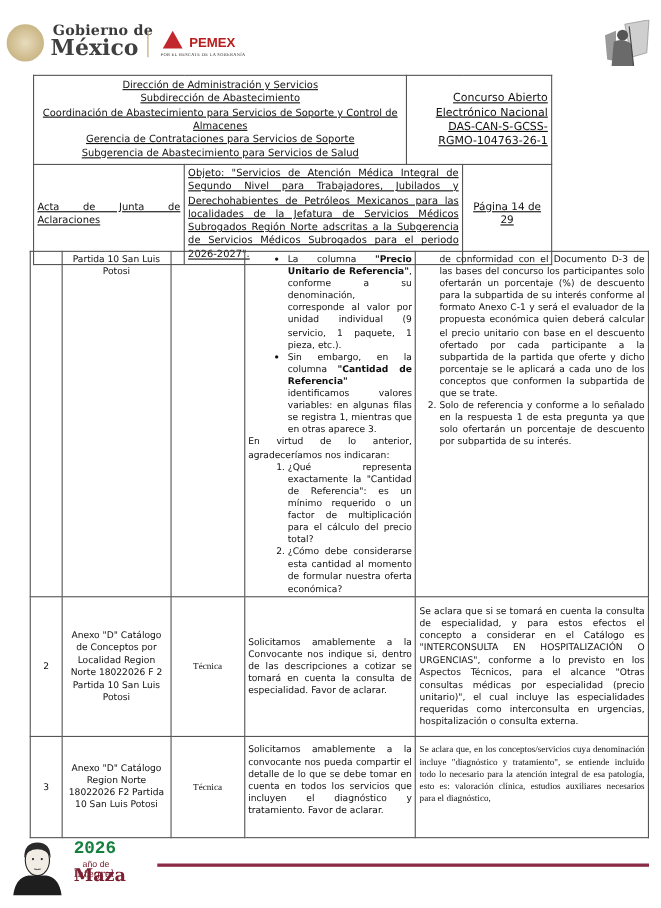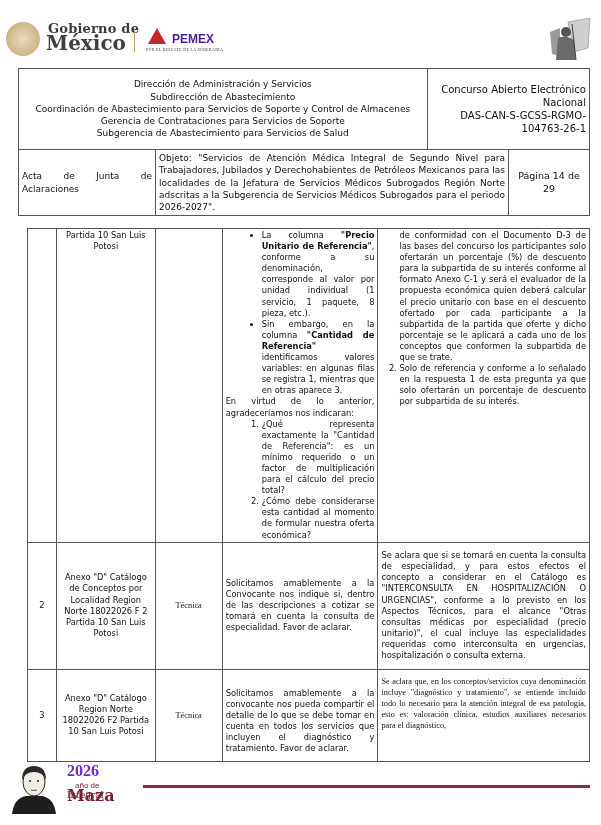--- a/index.html
+++ b/index.html
@@ -4,26 +4,26 @@
 <style>
   html, body { margin:0; padding:0; background:#ffffff; }
   body { width:601px; height:825px; position:relative; overflow:hidden; font-family:"DejaVu Sans", sans-serif; color:#111; }
   .abs { position:absolute; }
   
   .seal { left:6px; top:22px; width:34px; height:34px; border-radius:50%; background:radial-gradient(circle,#e4d6b2 0%,#c8b27d 55%,#b39a5e 100%); opacity:0.85; }
   .gob-1 { left:48px; top:21px; font-family:"DejaVu Serif", serif; font-weight:bold; font-size:13px; color:#3a3a3a; letter-spacing:0.2px; }
   .gob-2 { left:46px; top:31px; font-family:"DejaVu Serif", serif; font-weight:bold; font-size:20px; color:#404040; }
   .vsep { left:134px; top:28px; width:1px; height:24px; background:#b9a56d; }
   .pemex-drop { left:148px; top:28px; width:0; height:0; border-left:9px solid transparent; border-right:9px solid transparent; border-bottom:16px solid #c2272d; }
-  .pemex-name { left:172px; top:32px; font-family:"Liberation Sans", sans-serif; font-weight:bold; font-size:12px; color:#4c1d95; }
+  .pemex-name { left:172px; top:32px; font-family:"Liberation Sans", sans-serif; font-weight:bold; font-size:12px; color:#b91c1c; }
   .pemex-tag { left:146px; top:47px; font-family:"Liberation Serif", serif; font-size:4px; color:#333; letter-spacing:0.3px; }
   .flag-fig { left:548px; top:18px; width:44px; height:42px; }
   
   table { border-collapse:collapse; }
-  .hdr { position:absolute; left:18px; top:68px; width:572px; }
+  .hdr { position:absolute; left:30px; top:68px; width:472px;text-decoration:underline; }
   .hdr td { border:1px solid #555; font-size:9px; line-height:12.3px; vertical-align:middle; padding:2px 3px; }
   .hdr .dep { text-align:center; width:279px; height:76px; }
   .hdr .conc { text-align:right; font-size:10px; line-height:13px; }
   .hdr .acta { width:130px; text-align:justify; text-align-last:justify; }
   .hdr .acta span { display:block; }
   .hdr .acta .l2 { text-align-last:left; }
   .hdr .obj { text-align:justify; width:345px; }
   .hdr .pag { text-align:center; width:74px; font-size:9.5px; }
   
   .main { position:absolute; left:27px; top:228px; width:563px; }
@@ -34,21 +34,21 @@
   .c-preg { width:149px; text-align:justify; }
   .c-resp { width:205px; text-align:justify; }
   .mid { vertical-align:middle !important; }
   ul.b { margin:0; padding-left:36px; }
   ul.b li { margin:0; }
   ol.n { margin:0; padding-left:36px; }
   ol.r { margin:0; padding-left:18px; }
   .bold { font-weight:bold; }
   
   .foot-face { left:10px; top:762px; width:48px; height:52px; }
-  .y2026 { left:67px; top:762px; font-family:Liberation Serif, serif; font-weight:bold; font-size:16px; color:#6d28d9; }
+  .y2026 { left:67px; top:762px; font-family:Liberation Mono, monospace; font-weight:bold; font-size:16px; color:#15803d; }
   .anode { left:75px; top:781px; font-family:Liberation Sans, sans-serif; font-size:8px; color:#7a2031; }
   .marg { left:67px; top:790px; font-family:"DejaVu Serif", serif; font-size:9px; color:#7a2031; }
   .maza { left:67px; top:786px; font-family:"DejaVu Serif", serif; font-weight:bold; font-size:16px; color:#7a2031; }
   .foot-line { left:143px; top:785px; width:447px; height:3px; background:#8a2c47; }
 </style>
 </head>
 <body>
 
 <div class="abs seal"></div>
 <div class="abs gob-1">Gobierno de</div>
@@ -92,21 +92,21 @@
   </table>
 
 <table class="main">
   <tbody>
       <tr style="height:310px;">
     <td class="c-num"></td>
     <td class="c-doc">Partida 10 San Luis Potosi</td>
     <td class="c-tipo"></td>
     <td class="c-preg">
       <ul class="b">
-        <li><span>La columna </span><span class="bold">"Precio Unitario de Referencia"</span><span>, conforme a su denominación, corresponde al valor por unidad individual (1 servicio, 1 paquete, 8 pieza, etc.).</span></li>
+        <li><span>La columna </span><span class="bold">"Precio Unitario de Referencia"</span><span>, conforme a su denominación, corresponde al valor por unidad individual (9 servicio, 1 paquete, 1 pieza, etc.).</span></li>
         <li><span>Sin embargo, en la columna </span><span class="bold">"Cantidad de Referencia"</span><span> identificamos valores variables: en algunas filas se registra 1, mientras que en otras aparece 3.</span></li>
       </ul>
       <div>En virtud de lo anterior, agradeceríamos nos indicaran:</div>
       <ol class="n">
         <li>¿Qué representa exactamente la "Cantidad de Referencia": es un mínimo requerido o un factor de multiplicación para el cálculo del precio total?</li>
         <li>¿Cómo debe considerarse esta cantidad al momento de formular nuestra oferta económica?</li>
       </ol>
     </td>
     <td class="c-resp">
       <div style="padding-left:18px;">de conformidad con el Documento D-3 de las bases del concurso los participantes solo ofertarán un porcentaje (%) de descuento para la subpartida de su interés conforme al formato Anexo C-1 y será el evaluador de la propuesta económica quien deberá calcular el precio unitario con base en el descuento ofertado por cada participante a la subpartida de la partida que oferte y dicho porcentaje se le aplicará a cada uno de los conceptos que conformen la subpartida de que se trate.</div>
@@ -119,21 +119,21 @@
     <td class="c-num">2</td>
     <td class="c-doc mid">Anexo "D" Catálogo de Conceptos por Localidad Region Norte 18022026 F 2 Partida 10 San Luis Potosi</td>
     <td class="c-tipo">Técnica</td>
     <td class="c-preg mid">Solicitamos amablemente a la Convocante nos indique si, dentro de las descripciones a cotizar se tomará en cuenta la consulta de especialidad. Favor de aclarar.</td>
     <td class="c-resp mid">Se aclara que si se tomará en cuenta la consulta de especialidad, y para estos efectos el concepto a considerar en el Catálogo es "INTERCONSULTA EN HOSPITALIZACIÓN O URGENCIAS", conforme a lo previsto en los Aspectos Técnicos, para el alcance "Otras consultas médicas por especialidad (precio unitario)", el cual incluye las especialidades requeridas como interconsulta en urgencias, hospitalización o consulta externa.</td>
   </tr>
   <tr style="height:92px;">
     <td class="c-num">3</td>
     <td class="c-doc mid">Anexo "D" Catálogo Region Norte 18022026 F2 Partida 10 San Luis Potosi</td>
     <td class="c-tipo">Técnica</td>
-    <td class="c-preg" style="padding-top:18px;">Solicitamos amablemente a la convocante nos pueda compartir el detalle de lo que se debe tomar en cuenta en todos los servicios que incluyen el diagnóstico y tratamiento. Favor de aclarar.</td>
+    <td class="c-preg" style="padding-top:6px;">Solicitamos amablemente a la convocante nos pueda compartir el detalle de lo que se debe tomar en cuenta en todos los servicios que incluyen el diagnóstico y tratamiento. Favor de aclarar.</td>
     <td class="c-resp" style="padding-top:6px;font-family:Liberation Serif, serif;">Se aclara que, en los conceptos/servicios cuya denominación incluye "diagnóstico y tratamiento", se entiende incluido todo lo necesario para la atención integral de esa patología, esto es: valoración clínica, estudios auxiliares necesarios para el diagnóstico,</td>
   </tr>
 </tbody>
   </table>
 
 <svg class="abs foot-face" viewBox="0 0 48 52">
   <path d="M2 52 Q4 36 16 34 L32 34 Q44 36 46 52 Z" fill="#1e1e1e"></path>
   <ellipse cx="24" cy="20" rx="11" ry="14" fill="#f1ece4" stroke="#222" stroke-width="1"></ellipse>
   <path d="M12 18 Q12 4 24 4 Q36 4 36 18 Q33 10 24 10 Q15 10 12 18 Z" fill="#2a2a2a"></path>
   <circle cx="20" cy="19" r="1" fill="#222"></circle>

